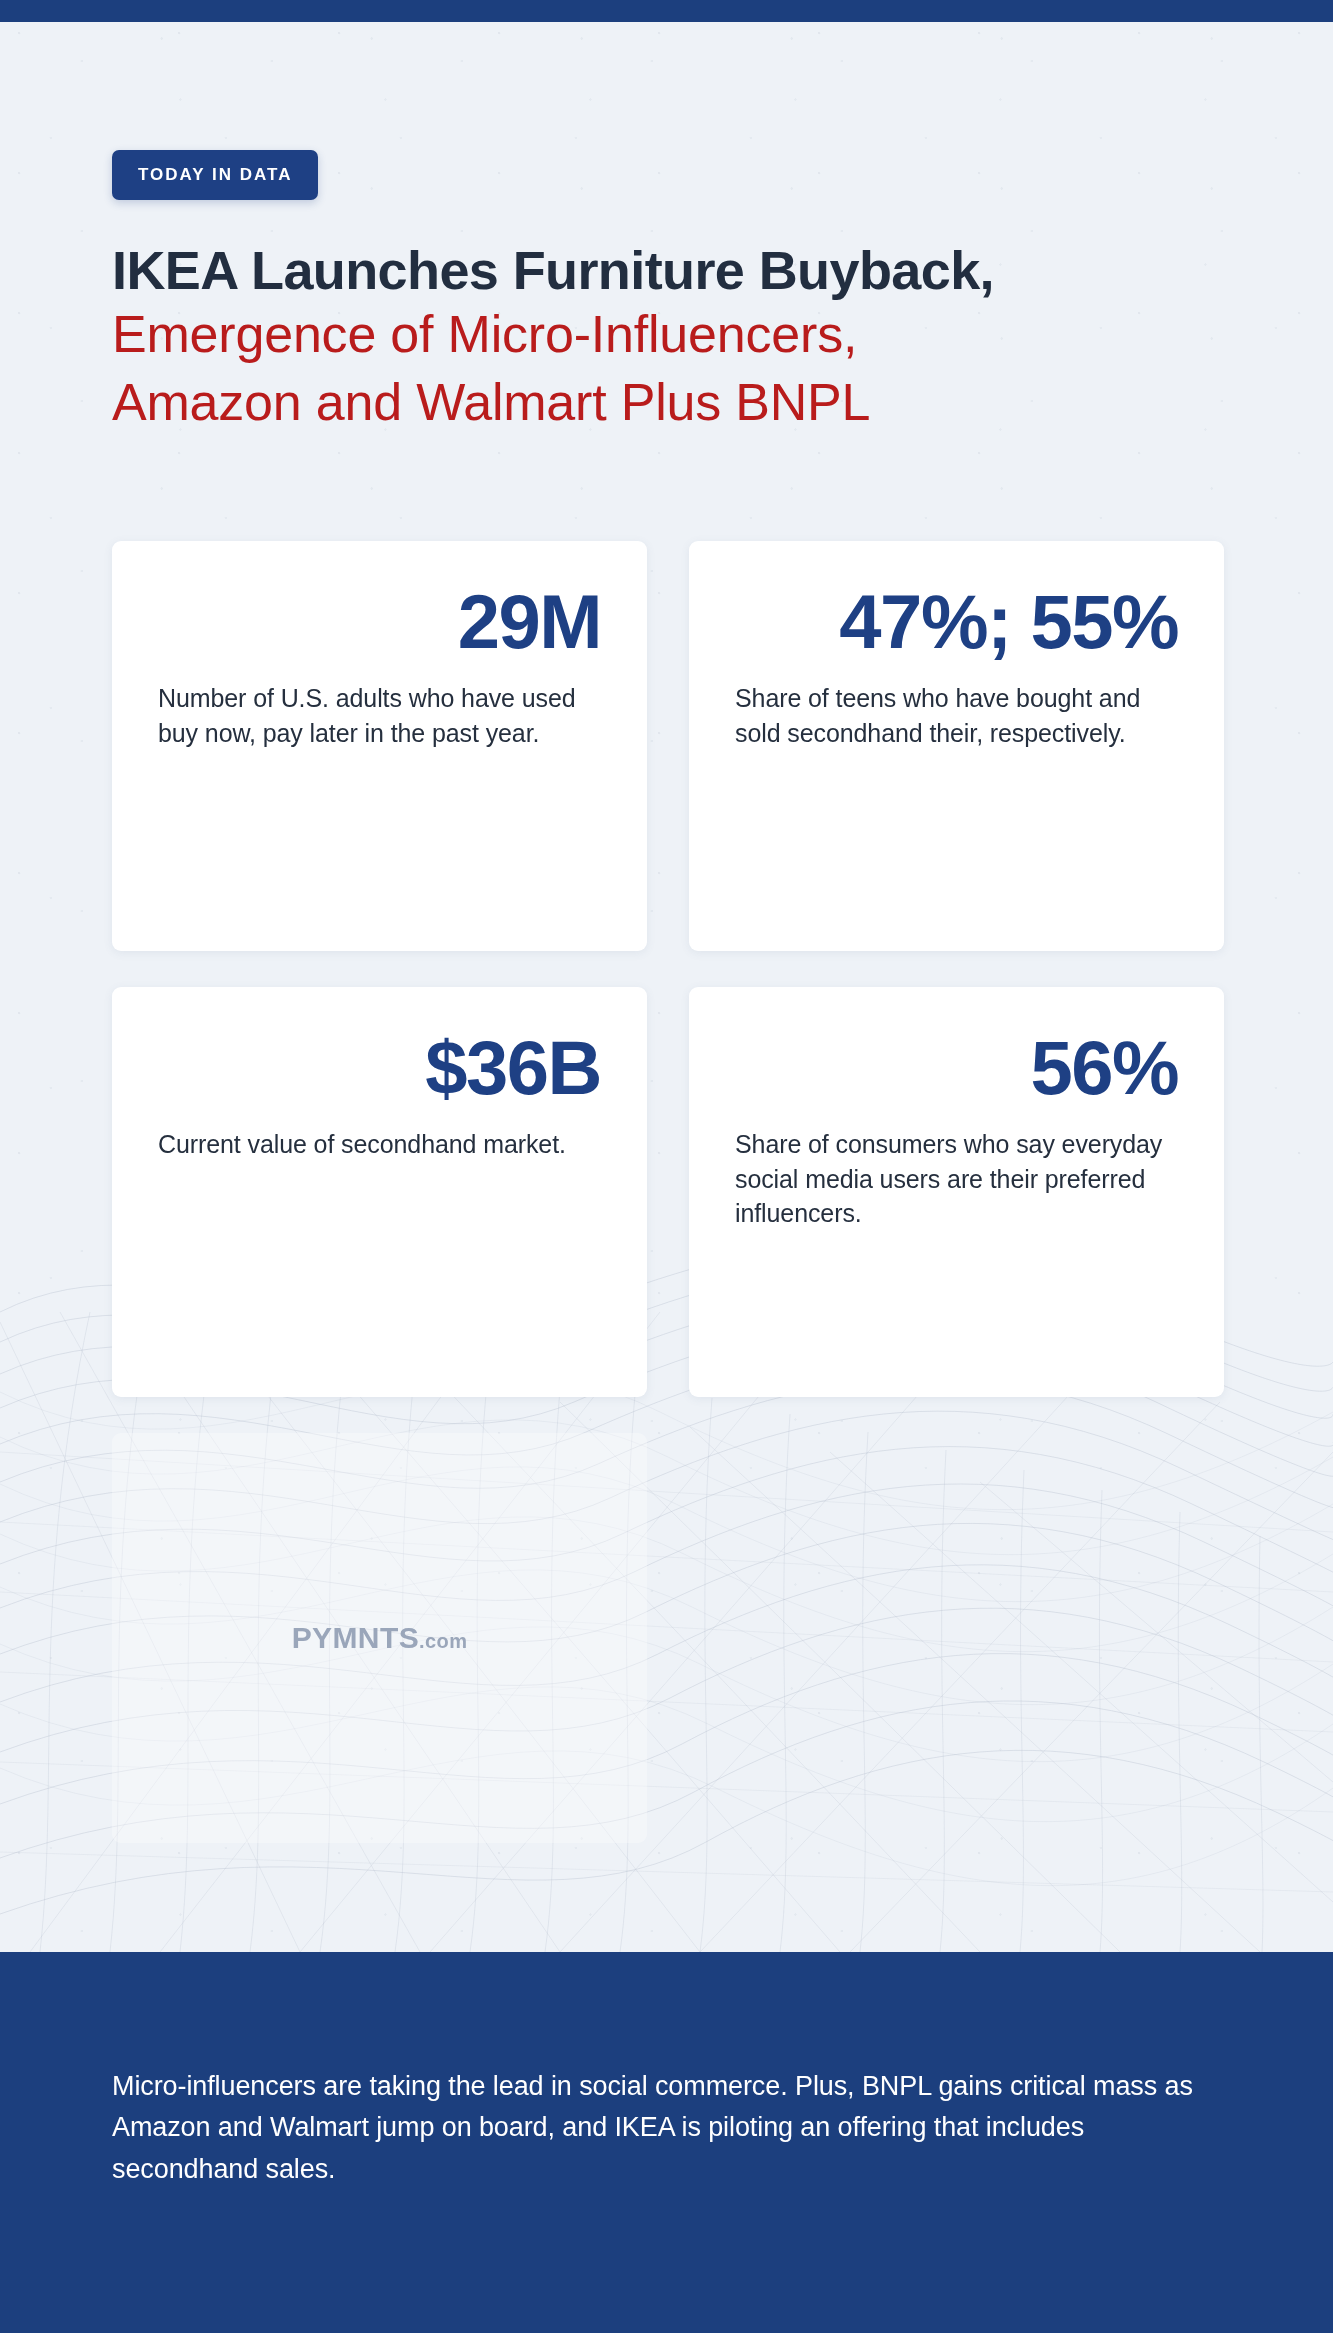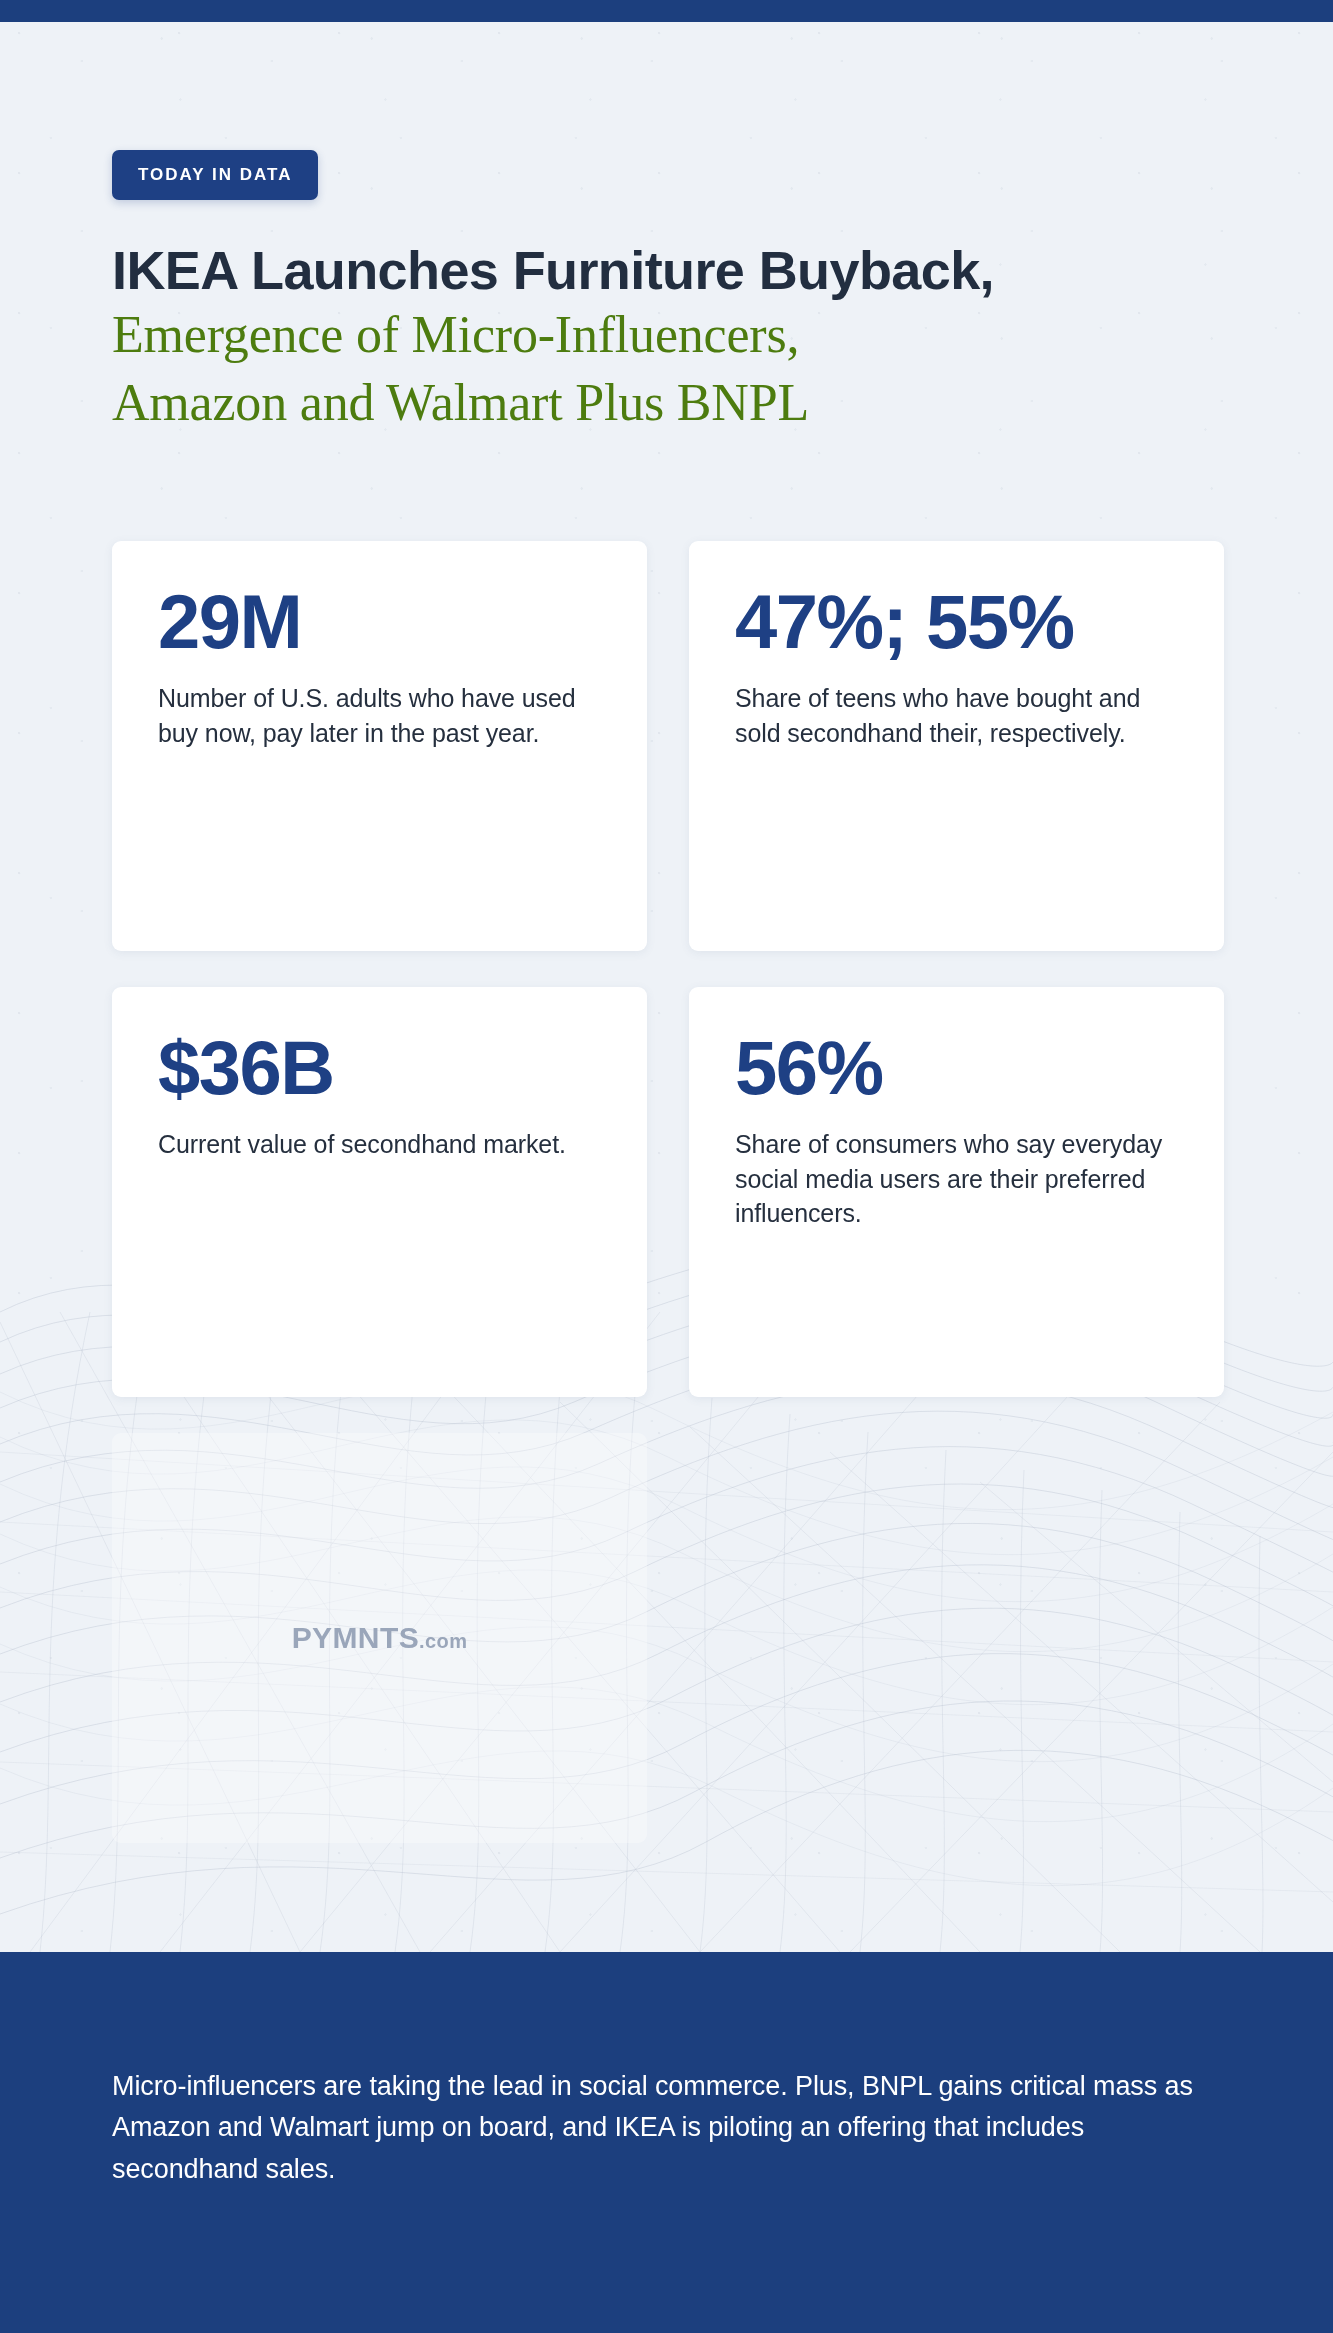--- a/index.html
+++ b/index.html
@@ -61,22 +61,22 @@
     letter-spacing:2.0px;
   }
   .title{
     position:absolute; left:112px; top:218px; width:1130px;
   }
   .title .l1{
     font-size:54px; font-weight:700; color:#222e40;
     letter-spacing:-.6px; line-height:1.13; white-space:nowrap;
   }
   .title .l2, .title .l3{
-    font-size:52px; font-weight:300; color:#4d7c0f;
-    letter-spacing:-.2px; line-height:1.30; white-space:nowrap;font-family:Liberation Serif, serif;
+    font-size:52px; font-weight:300; color:#b91c1c;
+    letter-spacing:-.2px; line-height:1.30; white-space:nowrap;
   }
 
   
   .grid{
     position:absolute; left:112px; top:519px;
     width:1112px;
     display:grid;
     grid-template-columns:535px 535px;
     grid-template-rows:410px 410px 410px;
     column-gap:42px; row-gap:36px;
@@ -84,20 +84,21 @@
   .card{
     background:#ffffff;
     border-radius:9px;
     padding:44px 46px 30px 46px;
     box-shadow:0 2px 10px rgba(80,100,130,.09);
   }
   .card .stat{
     font-size:76px; font-weight:700; color:#1e4084;
     line-height:.98; letter-spacing:-1.5px;
     margin-bottom:22px;
+    text-align:right;
   }
   .card .desc{
     font-size:25px; font-weight:400; color:#252f3e;
     line-height:1.38; letter-spacing:-.1px;
   }
   .card.ghost{
     background:rgba(255,255,255,.33);
     box-shadow:none;
     display:flex; align-items:center; justify-content:center;
     padding:0;

